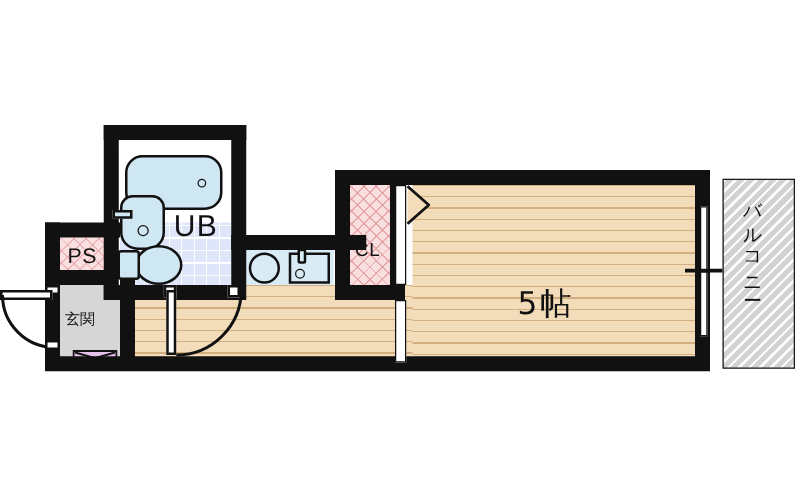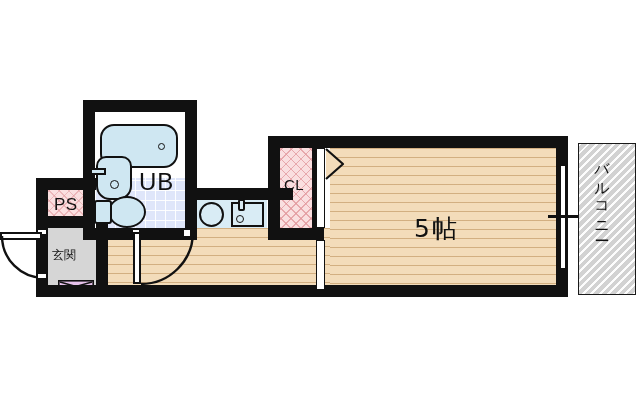--- a/index.html
+++ b/index.html
@@ -320,24 +320,24 @@
   <svg class="abs" width="22" height="34" viewBox="0 0 22 34" style="left:325px; top:148px;">
     <path d="M1 1 L18 16 L1 31" fill="#f3dcba" stroke="#111" stroke-width="2.2" stroke-linejoin="round"></path>
   </svg>
 
   <div class="slider" style="left:560px; top:165px; width:6px; height:52px;"></div>
   <div class="slider" style="left:560px; top:217px; width:6px; height:52px;"></div>
   <div class="window-line" style="left:548px; top:215px; width:30px; height:3px;"></div>
 
   <div class="lbl lbl-ub" style="left:139px; top:170px;">UB</div>
 
-  <div class="lbl lbl-cl" style="left:284px; top:177px;text-align:center;">CL</div>
+  <div class="lbl lbl-cl" style="left:284px; top:193px;text-align:center;">CL</div>
 
   <div class="lbl lbl-ps" style="left:54px; top:196px;">PS</div>
 
   <div class="lbl lbl-genkan" style="left:52px; top:249px;">玄関</div>
 
 
-  <div class="lbl lbl-size" style="left:414px; top:216px;">5帖</div>
+  <div class="lbl lbl-size" style="left:414px; top:230px;">5帖</div>
 
   <div class="lbl-balcony" style="left:592px; top:152px;">バルコニー</div>
 
 </div>
 
 </body></html>

